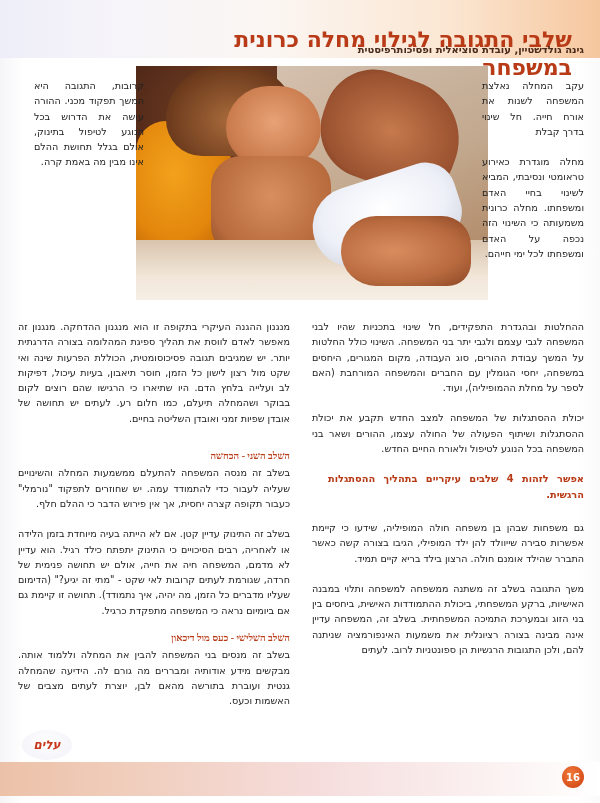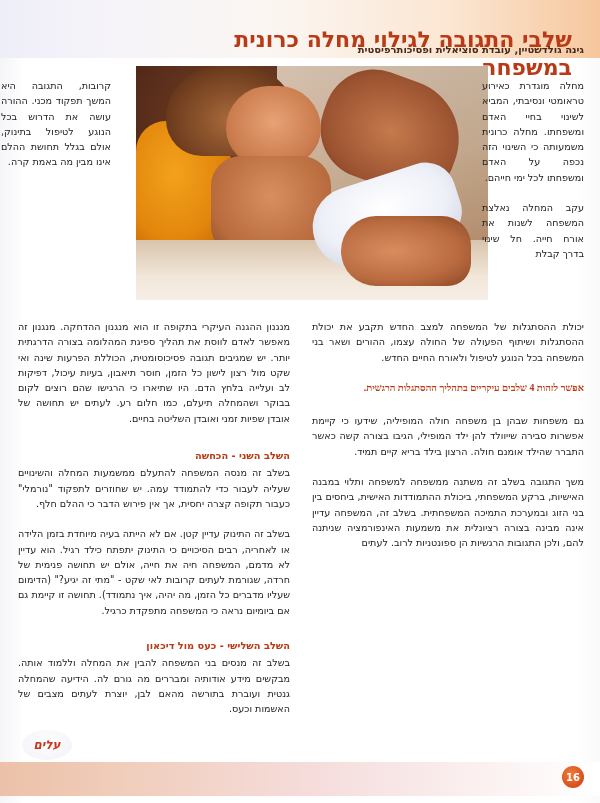--- a/index.html
+++ b/index.html
@@ -76,25 +76,25 @@
     }
     .photo .baby-legs {
       position: absolute; left: 185px; top: 10px; width: 140px; height: 110px;
       background: radial-gradient(ellipse at 50% 50%, #c67a4c 0%, #9a5230 70%, #6e3418 100%);
       border-radius: 50px 60px 40px 50px;
       transform: rotate(20deg);
     }
     .col { position: absolute; font-size: 9.6px; line-height: 15.3px; text-align: justify; text-align-last: right; color: #222; }
     .col p { margin: 0 0 15px 0; }
     .col-right-top { right: 16px; top: 78px; width: 102px; }
-    .col-left-top { left: 1px; top: 78px; width: 110px; }
+    .col-left-top { left: 34px; top: 78px; width: 110px; }
     .col-right-main { right: 16px; top: 319px; width: 272px; }
     .col-left-main { left: 18px; top: 319px; width: 272px; }
-    .sub-head { color: #b83a16; font-weight: bold; font-size: 9.8px; margin: 0 0 2px 0; }
-    .lead { color: #b83a16; font-weight: bold; font-size: 9.8px; margin: 0 0 18px 16px; font-family: Liberation Serif, serif; }
+    .sub-head { color: #b83a16; font-weight: bold; font-size: 9.8px; margin: 0 0 2px 0; font-family: Liberation Serif, serif; }
+    .lead { color: #b83a16; font-weight: bold; font-size: 9.8px; margin: 0 0 18px 16px; }
     .footer-band {
       position: absolute; left: 0; right: 0; top: 762px; height: 34px;
       background: linear-gradient(90deg, #ecc1a8 0%, #f0cdbb 20%, #f6dede 55%, #fbf0f0 80%, #ffffff 100%);
     }
     .footer-logo {
       position: absolute; left: 22px; top: 730px; width: 50px; height: 30px;
       border-radius: 50%; background: radial-gradient(ellipse at 50% 40%, #ffffff 0%, #f5f5fa 70%, #e8e8f0 100%);
       display: flex; align-items: center; justify-content: center;
       font-style: italic; font-weight: bold; font-size: 12px; color: #c7361a;
     }
@@ -120,39 +120,40 @@
   <div class="girl-shirt"></div>
   <div class="girl-hair"></div>
   <div class="girl-face"></div>
   <div class="girl-arms"></div>
   <div class="bed"></div>
   <div class="baby-body"></div>
   <div class="baby-head"></div>
 </div>
 
 <div class="col col-right-top">
+  <p>עקב המחלה נאלצת המשפחה לשנות את אורח חייה. חל שינוי בדרך קבלת</p>
   <p>מחלה מוגדרת כאירוע טראומטי ונסיבתי, המביא לשינוי בחיי האדם ומשפחתו. מחלה כרונית משמעותה כי השינוי הזה נכפה על האדם ומשפחתו לכל ימי חייהם.</p>
-  <p>עקב המחלה נאלצת המשפחה לשנות את אורח חייה. חל שינוי בדרך קבלת</p>
 </div>
 
 <div class="col col-left-top">
   <p>קרובות, התגובה היא המשך תפקוד מכני. ההורה עושה את הדרוש בכל הנוגע לטיפול בתינוק, אולם בגלל תחושת ההלם אינו מבין מה באמת קרה.</p>
 </div>
 
 <div class="col col-right-main">
+  <p>ההחלטות ובהגדרת התפקידים, חל שינוי בתכניות שהיו לבני המשפחה לגבי עצמם ולגבי יתר בני המשפחה. השינוי כולל החלטות על המשך עבודת ההורים, סוג העבודה, מקום המגורים, היחסים במשפחה, יחסי הגומלין עם החברים והמשפחה המורחבת (האם לספר על מחלת ההמופיליה), ועוד.</p>
   <p>יכולת ההסתגלות של המשפחה למצב החדש תקבע את יכולת ההסתגלות ושיתוף הפעולה של החולה עצמו, ההורים ושאר בני המשפחה בכל הנוגע לטיפול ולאורח החיים החדש.</p>
   <div class="lead">אפשר לזהות 4 שלבים עיקריים בתהליך ההסתגלות הרגשית.</div>
   <p>גם משפחות שבהן בן משפחה חולה המופיליה, שידעו כי קיימת אפשרות סבירה שייוולד להן ילד המופילי, הגיבו בצורה קשה כאשר התברר שהילד אומנם חולה. הרצון בילד בריא קיים תמיד.</p>
   <p>משך התגובה בשלב זה משתנה ממשפחה למשפחה ותלוי במבנה האישיות, ברקע המשפחתי, ביכולת ההתמודדות האישית, ביחסים בין בני הזוג ובמערכת התמיכה המשפחתית. בשלב זה, המשפחה עדיין אינה מבינה בצורה רציונלית את משמעות האינפורמציה שניתנה להם, ולכן התגובות הרגשיות הן ספונטניות לרוב. לעתים</p>
 </div>
 
 <div class="col col-left-main">
   <p style="margin-bottom:22px">מנגנון ההגנה העיקרי בתקופה זו הוא מנגנון ההדחקה. מנגנון זה מאפשר לאדם לווסת את תהליך ספיגת המהלומה בצורה הדרגתית יותר. יש שמגיבים תגובה פסיכוסומטית, הכוללת הפרעות שינה ואי שקט מול רצון לישון כל הזמן, חוסר תיאבון, בעיות עיכול, דפיקות לב ועלייה בלחץ הדם. היו שתיארו כי הרגישו שהם רוצים לקום בבוקר ושהמחלה תיעלם, כמו חלום רע. לעתים יש תחושה של אובדן שפיות זמני ואובדן השליטה בחיים.</p>
   <div class="sub-head">השלב השני - הכחשה</div>
   <p>בשלב זה מנסה המשפחה להתעלם ממשמעות המחלה והשינויים שעליה לעבור כדי להתמודד עמה. יש שחוזרים לתפקוד "נורמלי" כעבור תקופה קצרה יחסית, אך אין פירוש הדבר כי ההלם חלף.</p>
-  <p style="margin-bottom:20px">בשלב זה התינוק עדיין קטן. אם לא הייתה בעיה מיוחדת בזמן הלידה או לאחריה, רבים הסיכויים כי התינוק יתפתח כילד רגיל. הוא עדיין לא מדמם, המשפחה חיה את חייה, אולם יש תחושה פנימית של חרדה, שגורמת לעתים קרובות לאי שקט - "מתי זה יגיע?" (הדימום שעליו מדברים כל הזמן, מה יהיה, איך נתמודד). תחושה זו קיימת גם אם ביומיום נראה כי המשפחה מתפקדת כרגיל.</p>
+  <p style="margin-bottom:12px">בשלב זה התינוק עדיין קטן. אם לא הייתה בעיה מיוחדת בזמן הלידה או לאחריה, רבים הסיכויים כי התינוק יתפתח כילד רגיל. הוא עדיין לא מדמם, המשפחה חיה את חייה, אולם יש תחושה פנימית של חרדה, שגורמת לעתים קרובות לאי שקט - "מתי זה יגיע?" (הדימום שעליו מדברים כל הזמן, מה יהיה, איך נתמודד). תחושה זו קיימת גם אם ביומיום נראה כי המשפחה מתפקדת כרגיל.</p>
   <div class="sub-head">השלב השלישי - כעס מול דיכאון</div>
   <p>בשלב זה מנסים בני המשפחה להבין את המחלה וללמוד אותה. מבקשים מידע אודותיה ומבררים מה גורם לה. הידיעה שהמחלה גנטית ועוברת בתורשה מהאם לבן, יוצרת לעתים מצבים של האשמות וכעס.</p>
 </div>
 
 <div class="footer-band"></div>
 <div class="footer-logo">עלים</div>
 <div class="page-num">16</div>
 
 </body></html>

